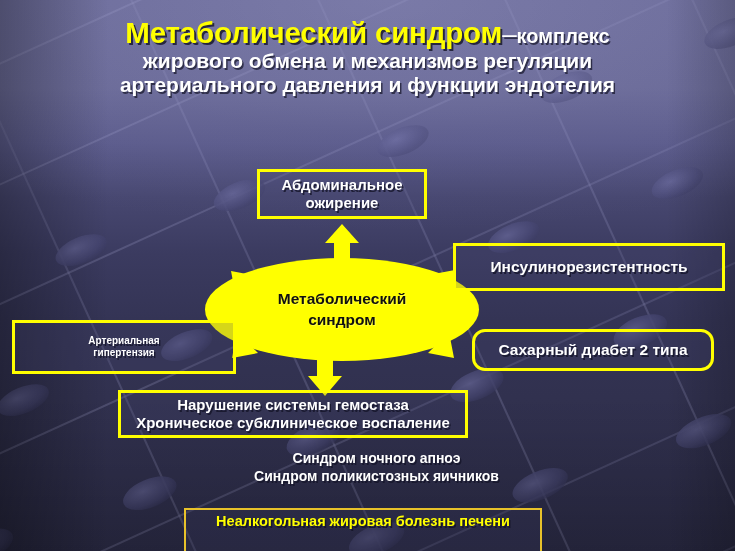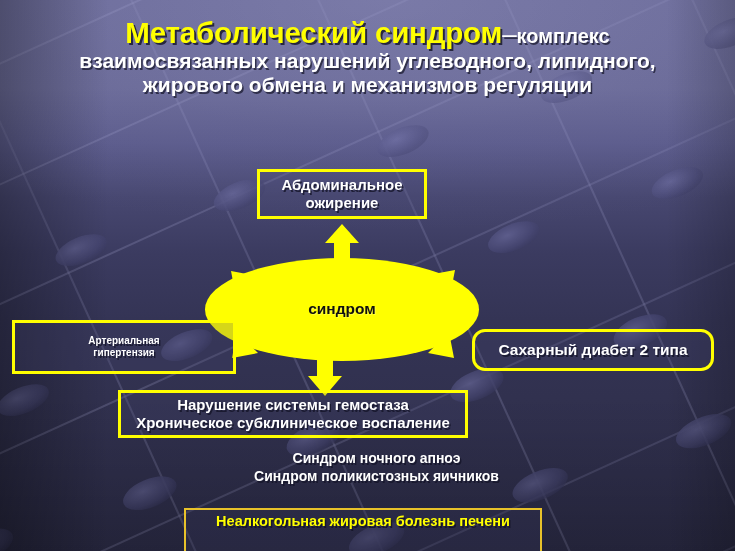--- a/index.html
+++ b/index.html
@@ -202,51 +202,55 @@
       <ellipse cx="740" cy="486" rx="28" ry="14" transform="rotate(-24 740 486)"></ellipse>
       <ellipse cx="895" cy="432" rx="28" ry="14" transform="rotate(-24 895 432)"></ellipse>
     </g>
   </svg>
 
   <div class="bg-glow"></div>
   <div class="bg-vign"></div>
 
   <div class="title-wrap">
     <span class="t-line"><span class="t-main">Метаболический синдром</span><span class="t-dash">–</span><span class="t-tail">комплекс</span></span>
-    <span class="t-line t-sub">взаимосвязанных  нарушений  углеводного, липидного,</span>
     <span class="t-line t-sub">жирового обмена и механизмов  регуляции</span>
+    <span class="t-line t-sub">артериального давления и функции эндотелия</span>
   </div>
 
   <svg id="arrows" viewBox="0 0 735 551">
 
     <polygon fill="#ffff00" points="334,293 334,243 325,243 342,224 359,243 350,243 350,293"></polygon>
 
     <polygon fill="#ffff00" points="404,317 437,284 428,275 455,270 450,296 441,287 408,321"></polygon>
 
     <polygon fill="#ffff00" points="406,310 440,341 449,332 454,358 428,353 437,344 403,314"></polygon>
 
     <polygon fill="#ffff00" points="282,318 249,285 258,276 231,271 236,297 245,288 278,322"></polygon>
 
     <polygon fill="#ffff00" points="280,310 246,341 237,332 232,358 258,353 249,344 283,314"></polygon>
 
     <polygon fill="#ffff00" points="317,340 317,376 308,376 325,396 342,376 333,376 333,340"></polygon>
   </svg>
 
   <div id="ellipse">
+    <span class="el-line">Метаболический</span>
     <span class="el-line">синдром</span>
   </div>
 
   <div class="box" id="box-abdominal">
     <span>
       <span>Абдоминальное</span><br>
       <span>ожирение</span>
     </span>
   </div>
 
 
+  <div class="box" id="box-insulin">
+    <span>Инсулинорезистентность</span>
+  </div>
 
   <div class="box" id="box-hyper">
     <span>
       <span>Артериальная</span><br>
       <span>гипертензия</span>
     </span>
   </div>
 
   <div class="box" id="box-diabetes">
     <span>Сахарный диабет 2 типа</span>

